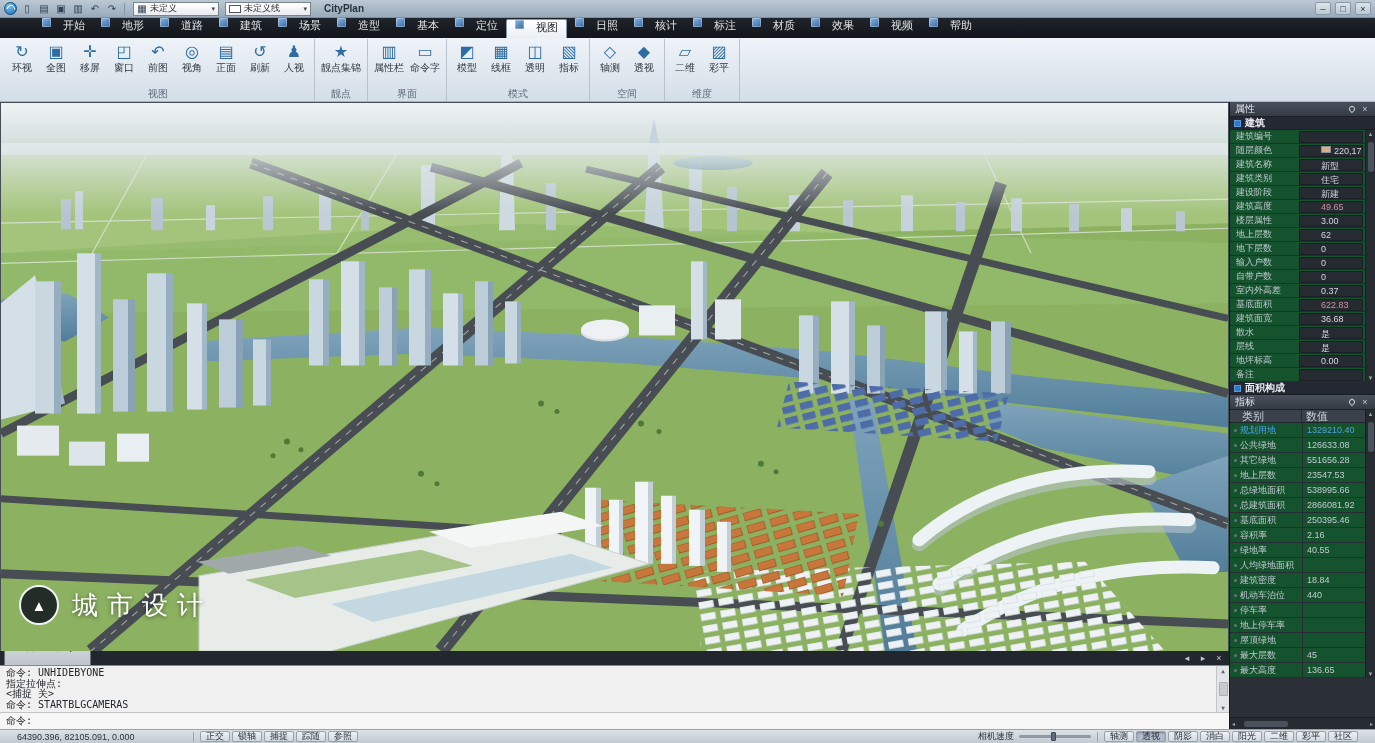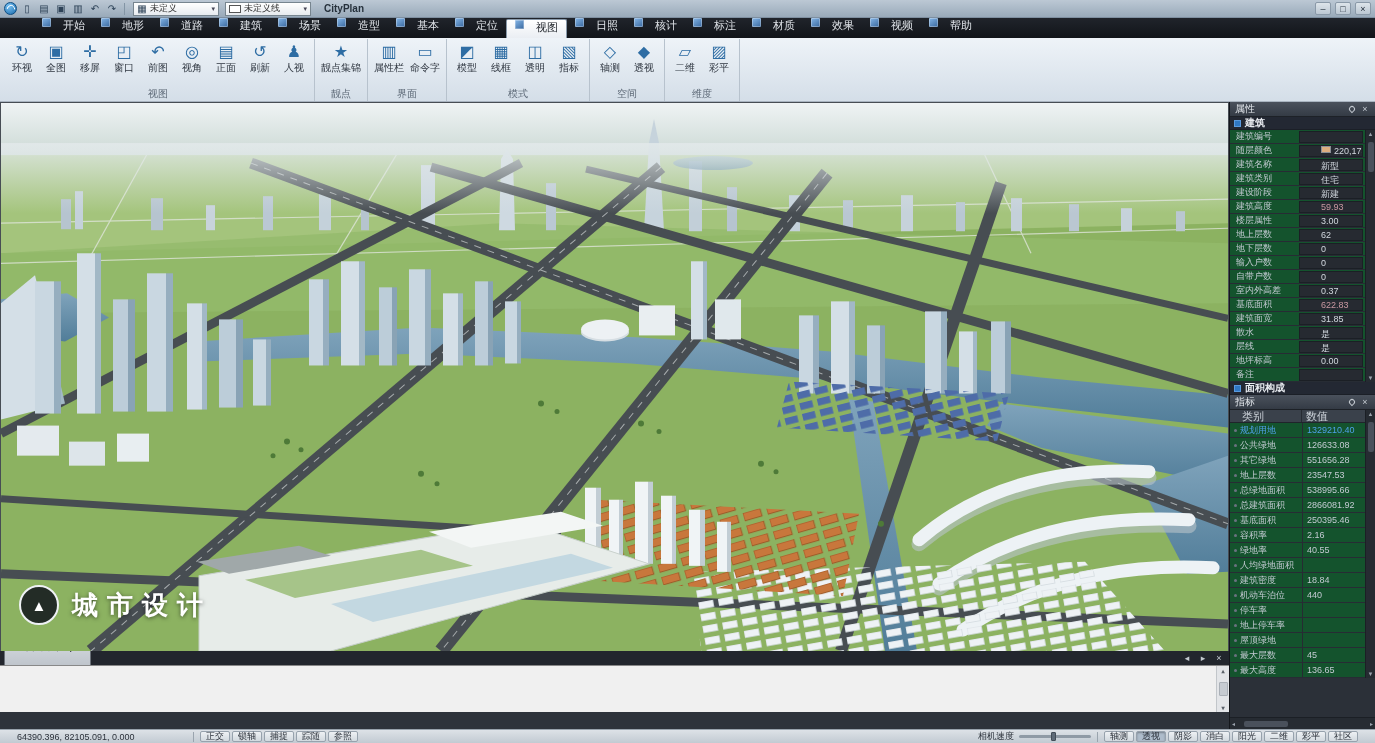--- a/index.html
+++ b/index.html
@@ -46,21 +46,21 @@
   
   .main{flex:1;display:flex;min-height:0}
   .leftcol{width:1229px;display:flex;flex-direction:column}
 
   
   .viewport{height:549px;position:relative;overflow:hidden;border:1px solid #474d54;border-bottom:none;background:#8cb261}
   .viewport svg{width:100%;height:100%;display:block}
   .watermark{position:absolute;left:18px;bottom:26px;display:flex;align-items:center;gap:13px}
   .wlogo{width:40px;height:40px;border-radius:50%;background:rgba(18,22,28,.86);border:2px solid #eef1f4;
     display:flex;align-items:center;justify-content:center;color:#fff;font-size:15px}
-  .wtext{font-size:26px;color:#fff;letter-spacing:9px;font-weight:bold;text-shadow:0 1px 4px rgba(0,0,0,.55)}
+  .wtext{font-size:26px;color:#fff;letter-spacing:9px;font-weight:normal;text-shadow:0 1px 4px rgba(0,0,0,.55)}
 
   
   .tabstrip{height:14px;background:#22262d;display:flex;align-items:flex-end;padding:0 4px;gap:4px}
   .vtab{background:linear-gradient(#d6dbe0,#bfc5cc);color:#1d2126;font-size:11px;padding:2px 12px;height:28px;line-height:12px;
     border-radius:3px 3px 0 0;border:1px solid #6a7078;border-bottom:none}
   .stripsp{flex:1}
   .stripbtn{color:#c3c9cf;font-size:9px;width:12px;text-align:center;line-height:13px}
 
   
   .cmdhist{height:47px;background:#f0f0f0;position:relative;font-family:"DejaVu Sans Mono",monospace;
@@ -576,27 +576,40 @@
 
       <div class="tabstrip">
         <div class="vtab">城市设计.cpi</div>
         <span class="stripsp"></span>
         <span class="stripbtn">◂</span>
         <span class="stripbtn">▸</span>
         <span class="stripbtn">×</span>
       </div>
 
       <div class="cmdhist">
+        <div>
+
+            <div class="cmdline">命令: UNHIDEBYONE</div>
+
+            <div class="cmdline">指定拉伸点:</div>
+
+            <div class="cmdline">&lt;捕捉 关&gt;</div>
+
+            <div class="cmdline">命令: STARTBLGCAMERAS</div>
+          </div>
         <div class="cmdscroll">
           <span>▲</span>
           <span class="cmdthumb"></span>
           <span>▼</span>
         </div>
       </div>
 
+      <div class="cmdinput">
+        <span>命令:</span>
+      </div>
     </div>
 
     <div class="rightcol">
 
       <div>
         <div class="panelhdr">
           <span class="ttl">属性</span>
           <span class="pin"></span>
           <span class="phx">×</span>
         </div>
@@ -644,21 +657,21 @@
                 <span class="pval">
 
                   <span class="pvtext">新建</span>
                 </span>
               </div>
 
               <div class="prow">
                 <span class="plabel">建筑高度</span>
                 <span class="pval readonly">
 
-                  <span class="pvtext">59.93</span>
+                  <span class="pvtext">49.65</span>
                 </span>
               </div>
 
               <div class="prow">
                 <span class="plabel">楼层属性</span>
                 <span class="pval">
 
                   <span class="pvtext">3.00</span>
                 </span>
               </div>
@@ -708,21 +721,21 @@
                 <span class="pval readonly">
 
                   <span class="pvtext">622.83</span>
                 </span>
               </div>
 
               <div class="prow">
                 <span class="plabel">建筑面宽</span>
                 <span class="pval">
 
-                  <span class="pvtext">31.85</span>
+                  <span class="pvtext">36.68</span>
                 </span>
               </div>
 
               <div class="prow">
                 <span class="plabel">散水</span>
                 <span class="pval">
 
                   <span class="pvtext">是</span>
                 </span>
               </div>

